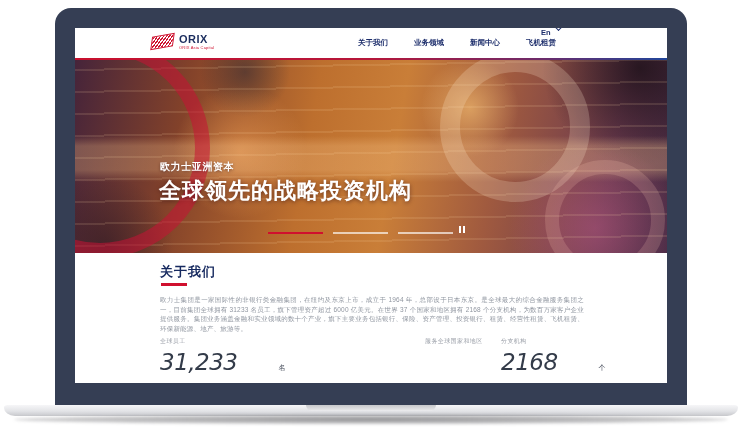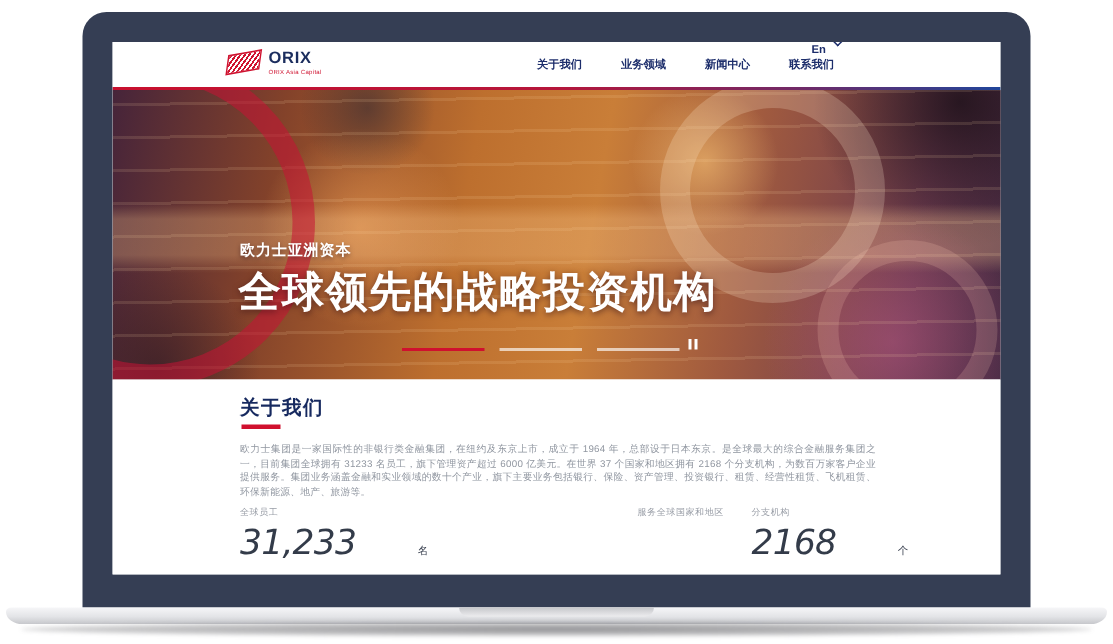--- a/index.html
+++ b/index.html
@@ -57,21 +57,21 @@
       text-decoration: underline;
   }
   .ring-red { position:absolute; left:-85px; top:-22px; width:220px; height:220px; border-radius:50%;
       border:15px solid rgba(198,18,52,.55); }
   .ring-light { position:absolute; left:365px; top:-8px; width:150px; height:150px; border-radius:50%;
       border:20px solid rgba(255,235,210,.22); }
   .ring-light2 { position:absolute; left:470px; top:100px; width:120px; height:120px; border-radius:50%;
       border:14px solid rgba(255,205,185,.18); }
   .hero-sub { position:absolute; left:85px; top:100px; font-size:10px; font-weight:700; color:#fff;
       letter-spacing:.6px; text-shadow:0 1px 3px rgba(40,10,20,.5); }
-  .hero-title { position:absolute; left:84px; top:116px; font-size:28px; font-weight:700; color:#fff;
+  .hero-title { position:absolute; left:84px; top:116px; font-size:22px; font-weight:700; color:#fff;
       letter-spacing:1px; text-shadow:0 1px 4px rgba(40,10,20,.55); }
 
   .ind { position:absolute; top:172px; height:2px; width:55px; cursor:pointer; }
   .ind1 { left:193px; background:#d0102e; }
   .ind2 { left:258px; background:rgba(255,255,255,.65); }
   .ind3 { left:323px; background:rgba(255,255,255,.65); }
   .pause { position:absolute; left:381px; top:164px; width:12px; height:11px; display:flex; gap:2px;
       align-items:center; justify-content:center; cursor:pointer; }
   .pause span { display:block; width:2px; height:7px; background:#fff; }
 
@@ -104,21 +104,21 @@
         <div class="logo-mark"></div>
         <div class="logo-texts">
           <div class="brand">ORIX</div>
           <div class="tagline">ORIX Asia Capital</div>
         </div>
       </div>
       <div class="nav">
         <div class="nav-item">关于我们</div>
         <div class="nav-item">业务领域</div>
         <div class="nav-item">新闻中心</div>
-        <div class="nav-item">联系我们</div>
+        <div class="nav-item">飞机租赁</div>
       </div>
       <div class="lang">
         <span class="lang-label">En</span>
         <span class="chev"></span>
       </div>
     </div>
 
     <div class="grad-line"></div>
 
     <div class="hero">

